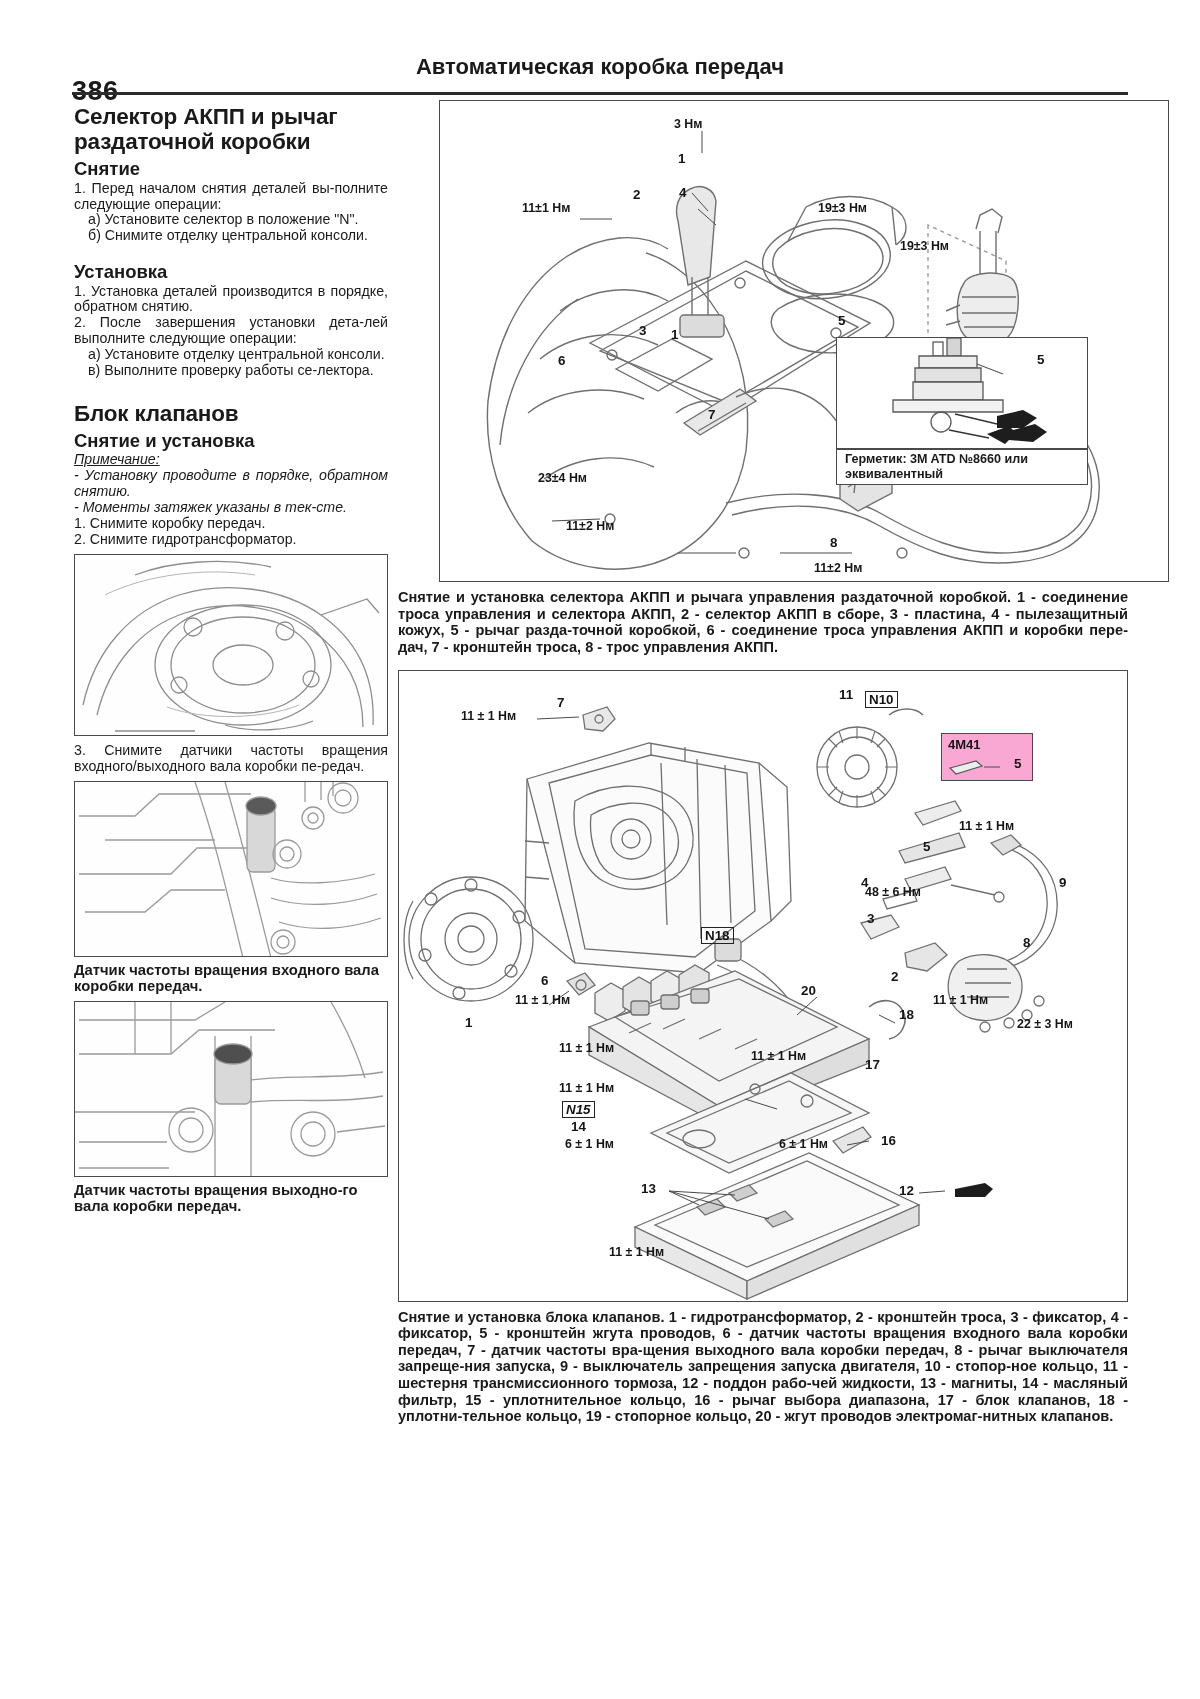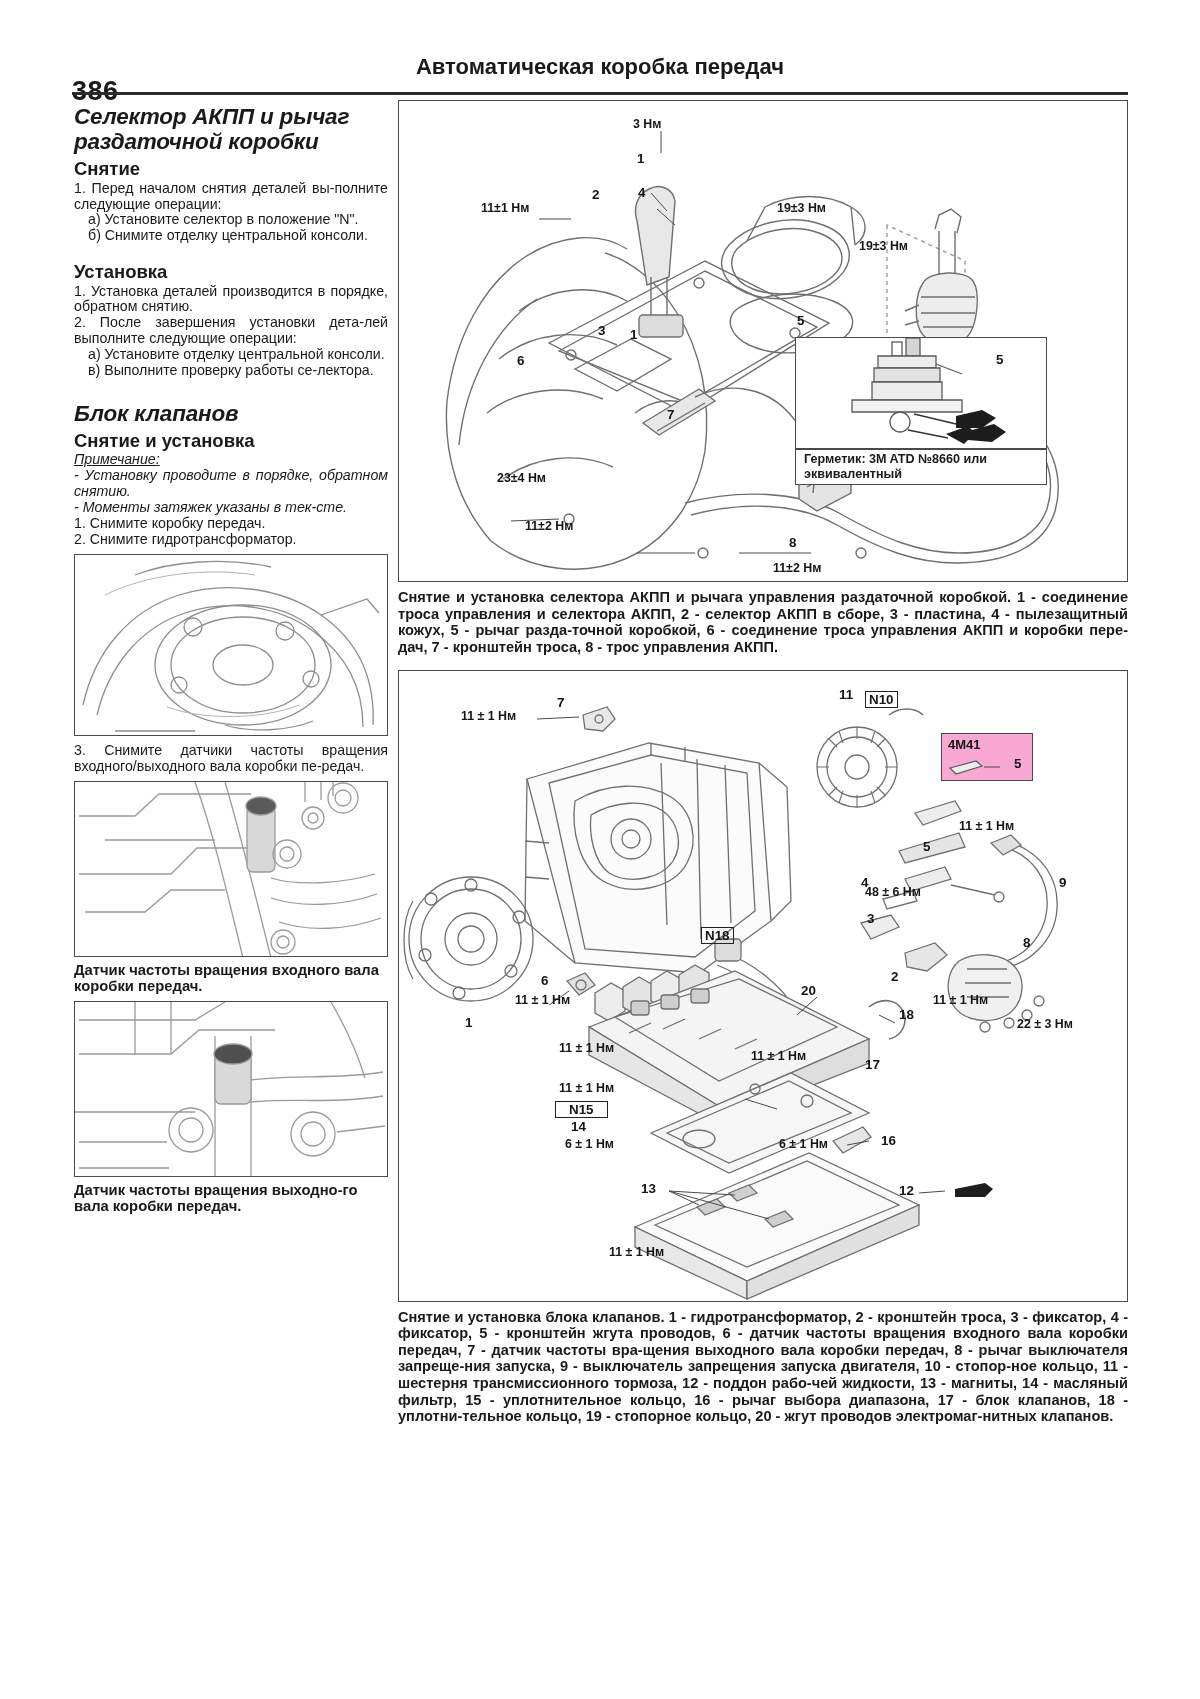--- a/index.html
+++ b/index.html
@@ -16,21 +16,21 @@
 
   
   .hdr { position:absolute; left:72px; top:52px; width:1056px; height:42px; }
   .hdr-num { position:absolute; left:0; top:0; font-size:27px; font-weight:bold; letter-spacing:.5px;margin-top:24px; }
   .hdr-title { position:absolute; left:0; top:2px; width:1056px; text-align:center;
                font-size:22px; font-weight:bold; }
   .hdr-rule { position:absolute; left:72px; top:92px; width:1056px; height:3px; background:#2b2b2b; }
 
   
   .lcol { position:absolute; left:74px; top:104px; width:314px; }
-  .h1 { font-size:22.5px; font-weight:bold; line-height:1.12; margin:0 0 2px 0; letter-spacing:-.2px;font-style:italic; }
+  .h1 { font-size:22.5px; font-weight:bold; line-height:1.12; margin:0 0 2px 0; letter-spacing:-.2px; }
   .h2 { font-size:18.5px; font-weight:bold; line-height:1.15; margin:4px 0 1px 0; }
   .p  { font-size:14.2px; line-height:1.12; margin:0; text-align:justify; }
   .p.ind { text-indent:14px; }
   .ital { font-style:italic; font-size:14.2px; line-height:1.12; margin:0; text-align:justify; }
   .ital.u { text-decoration:underline; text-indent:0; }
   .gap-s { height:6px; }
   .gap-m { height:13px; }
   .gap-l { height:22px; }
 
   
@@ -164,21 +164,21 @@
           <path d="M0,110 L120,110"></path>
           <path d="M256,0 C270,24 282,50 290,76"></path>
         </g>
       </svg>
     </div>
     <p class="cap">Датчик частоты вращения выходно-го вала коробки передач.</p>
   </div>
 
   <div class="rcol">
 
-    <div class="figbox" style="width:730px;height:482px;">
+    <div class="figbox" style="width:730px;height:482px;margin-left:41px;">
       <svg width="730" height="482" viewBox="0 0 730 482">
         <g stroke="#6f6f6f" fill="none" stroke-width="1.4">
 
           <path d="M48,300 C56,236 84,184 126,156 C160,134 200,130 228,148"></path>
           <path d="M60,344 C66,282 96,226 138,198"></path>
           <path d="M48,300 C44,354 60,404 92,440"></path>
           <path d="M92,440 C130,470 184,476 226,458"></path>
           <path d="M226,458 C268,440 298,400 306,350"></path>
           <path d="M306,350 C312,300 302,250 278,212"></path>
           <path d="M278,212 C258,180 232,160 206,152"></path>
@@ -454,18 +454,18 @@
       <div class="num" style="left:440px;top:16px;">11</div>
       <div class="num" style="left:500px;top:512px;">12</div>
       <div class="num" style="left:242px;top:510px;">13</div>
       <div class="num" style="left:482px;top:462px;">16</div>
       <div class="num" style="left:466px;top:386px;">17</div>
       <div class="num" style="left:500px;top:336px;">18</div>
       <div class="num" style="left:402px;top:312px;">20</div>
 
       <div class="num" style="left:466px;top:20px;border:1.2px solid #222;padding:0 3px;">N10</div>
       <div class="num" style="left:302px;top:256px;border:1.2px solid #222;padding:0 3px;">N18</div>
-      <div class="num" style="left:156px;top:430px;border:1.2px solid #222;padding:0 13px;">N15</div>
+      <div class="num" style="left:163px;top:430px;border:1.2px solid #222;padding:0 3px;font-style:italic;">N15</div>
       <div class="num" style="left:172px;top:448px;">14</div>
     </div>
     <p class="figcap">Снятие и установка блока клапанов. 1 - гидротрансформатор, 2 - кронштейн троса, 3 - фиксатор, 4 - фиксатор, 5 - кронштейн жгута проводов, 6 - датчик частоты вращения входного вала коробки передач, 7 - датчик частоты вра-щения выходного вала коробки передач, 8 - рычаг выключателя запреще-ния запуска, 9 - выключатель запрещения запуска двигателя, 10 - стопор-ное кольцо, 11 - шестерня трансмиссионного тормоза, 12 - поддон рабо-чей жидкости, 13 - магниты, 14 - масляный фильтр, 15 - уплотнительное кольцо, 16 - рычаг выбора диапазона, 17 - блок клапанов, 18 - уплотни-тельное кольцо, 19 - стопорное кольцо, 20 - жгут проводов электромаг-нитных клапанов.</p>
   </div>
 </div>
 
 </body></html>

